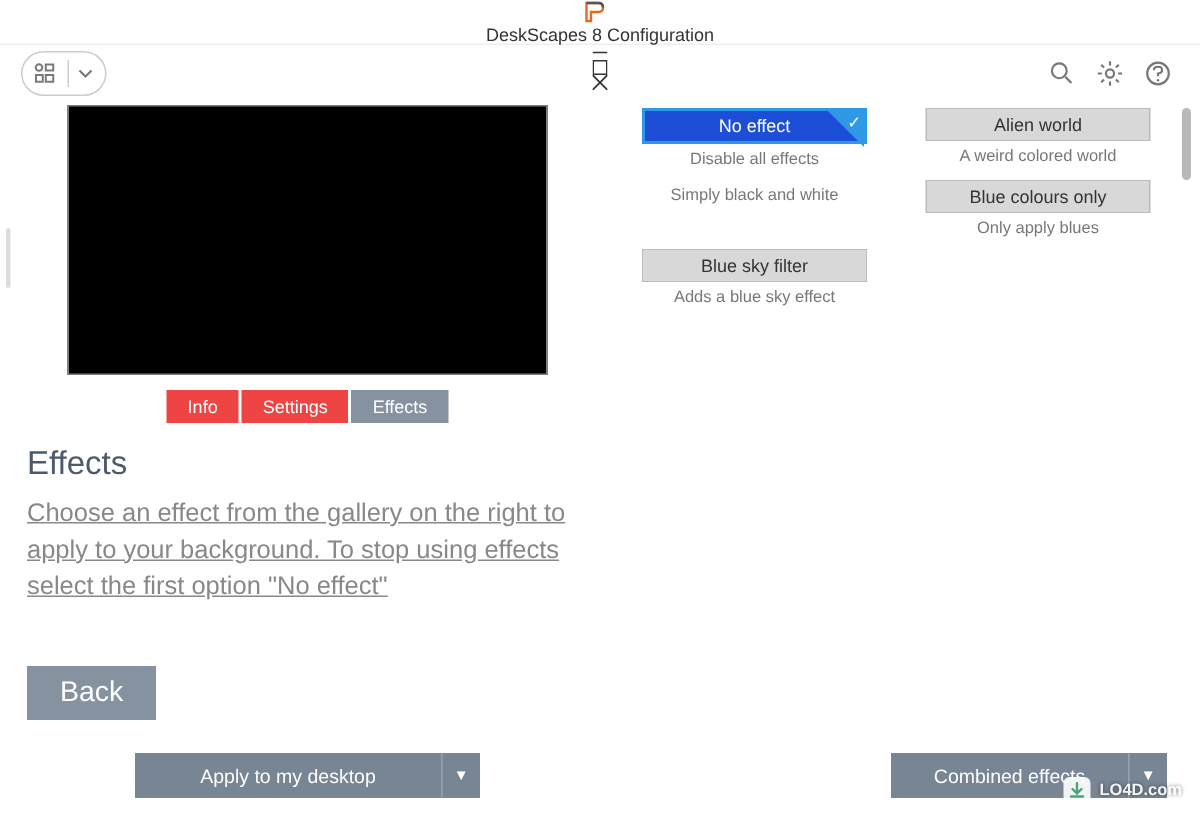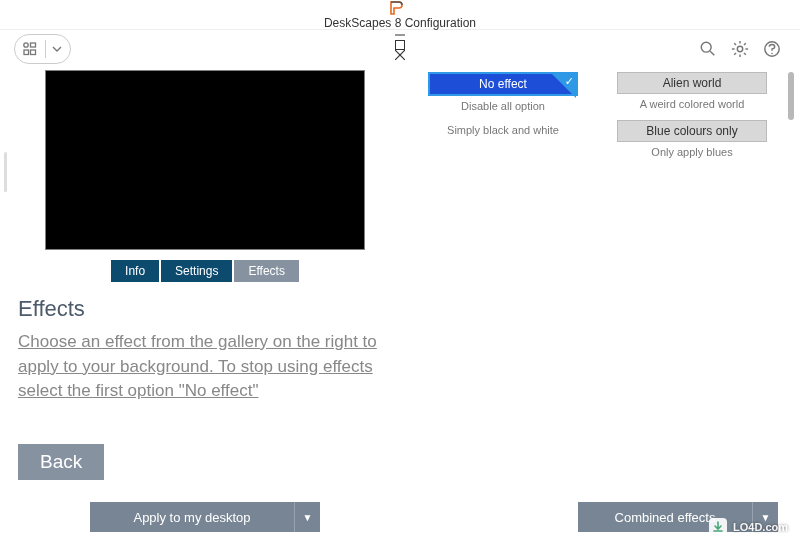--- a/index.html
+++ b/index.html
@@ -95,21 +95,21 @@
     background: #000;
     border: 1px solid #808080;
     margin: 0 auto;
   }
   .tabstrip {
     display: flex;
     justify-content: center;
     margin-top: 10px;
   }
   .tab {
-    background: #0c4a6e;
+    background: #ef4444;
     color: #fff;
     font-size: 12px;
     padding: 4px 14px;
     margin: 0 1px;
   }
   .tab.active {
     background: #8692a0;
   }
   .section-title {
     font-size: 22px;
@@ -369,21 +369,21 @@
         <div class="thumb-wrap">
           <div class="thumb scene">
             <div class="sky" style="background:linear-gradient(#2a5aa8,#f0a03a);"></div>
             <div class="ground" style="background:#6b3a3a;"></div>
 
           </div>
           <div class="check"></div>
           <span class="checkmark">✓</span>
           <div class="thumb-label">No effect</div>
         </div>
-        <div class="caption">Disable all option</div>
+        <div class="caption">Disable all effects</div>
       </div>
 
       <div class="card">
         <div class="thumb-wrap">
           <div class="thumb scene">
             <div class="sky" style="background:linear-gradient(#d63aa0,#3ad6c0);"></div>
             <div class="ground" style="background:#2a6b55;"></div>
 
           </div>
           <div class="thumb-label">Alien world</div>
@@ -401,25 +401,36 @@
           <div class="thumb scene">
             <div class="sky" style="background:linear-gradient(#88aacc,#ccddee);"></div>
             <div class="ground" style="background:#777;"></div>
 
           </div>
           <div class="thumb-label">Blue colours only</div>
         </div>
         <div class="caption">Only apply blues</div>
       </div>
 
+      <div class="card">
+        <div class="thumb-wrap">
+          <div class="thumb scene">
+            <div class="sky" style="background:linear-gradient(#1a4a9a,#e8b04a);"></div>
+            <div class="ground" style="background:#6b3a3a;"></div>
+
+          </div>
+          <div class="thumb-label">Blue sky filter</div>
+        </div>
+        <div class="caption">Adds a blue sky effect</div>
+      </div>
 
     </div>
 
     <div class="combined-row">
-      <button class="apply-btn" style="width:200px">
+      <button class="apply-btn" style="width:184px">
         <span class="lbl">Combined effects</span>
         <span class="split">▼</span>
       </button>
     </div>
   </div>
 </div>
 
 <div class="scroll-thumb"></div>
 
 <div class="watermark">

